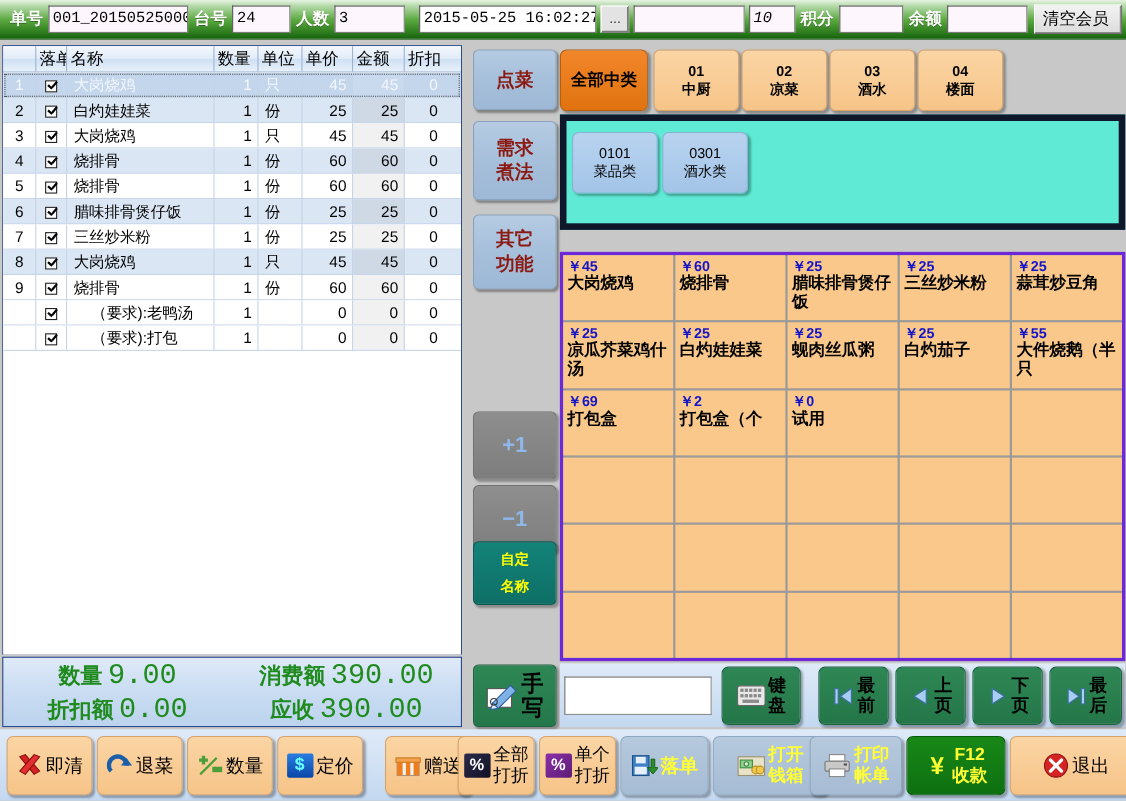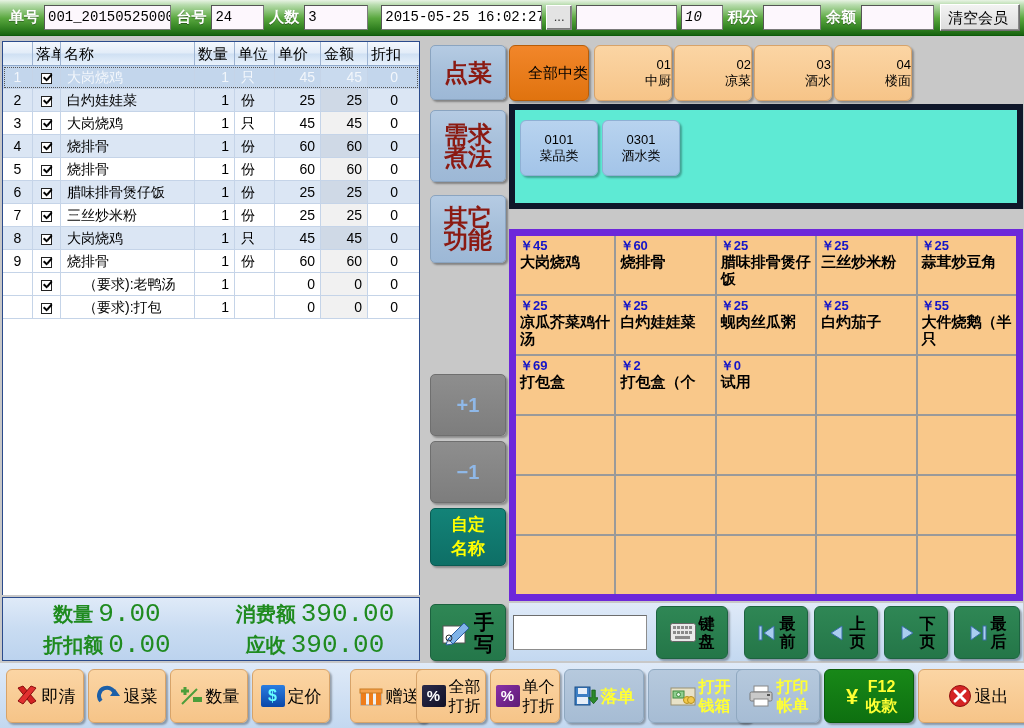--- a/index.html
+++ b/index.html
@@ -114,62 +114,62 @@
   .tot { display:flex; align-items:baseline; justify-content:center; color:#1f8b1f; white-space:nowrap; }
   .tot .lbl { font-size:20px; font-weight:bold; margin-right:5px; }
   .tot .val { font-size:26px; font-family:"Liberation Mono","DejaVu Sans Mono",monospace; }
 
   
   .fbtn {
     position:absolute; width:76px;
     background:linear-gradient(to bottom,#b5cbe3 0%,#a6bfda 50%,#9db8d6 100%);
     border:1px solid #8aa4c0; border-radius:5px;
     box-shadow:2px 2px 2px rgba(0,0,0,.35);
-    color:#8b1a12; font-size:24px; font-weight:bold; line-height:22px;
+    color:#8b1a12; font-size:17px; font-weight:bold; line-height:22px;
     display:flex; align-items:center; justify-content:center; text-align:center;
   }
   #fb-order  { left:430px; top:45px;  height:55px; }
   #fb-demand { left:430px; top:110px; height:72px; }
   #fb-other  { left:430px; top:195px; height:68px; }
 
   .gbtn {
     position:absolute; left:430px; width:76px; height:62px;
     background:linear-gradient(to bottom,#8e8e8e,#7d7d7d);
     border:1px solid #6f6f6f; border-radius:5px;
     box-shadow:2px 2px 2px rgba(0,0,0,.3);
     color:#8fb8e8; font-size:20px; font-weight:bold;
     display:flex; align-items:center; justify-content:center;
   }
   #gb-plus  { top:374px; }
   #gb-minus { top:441px; }
   #tb-custom {
-    position:absolute; left:430px; top:508px; width:76px; height:58px;
+    position:absolute; left:430px; top:492px; width:76px; height:58px;
     background:linear-gradient(to bottom,#138378,#0e6f66);
     border:1px solid #0a5b53; border-radius:5px;
     box-shadow:2px 2px 2px rgba(0,0,0,.3);
-    color:#ffff00; font-size:17px; font-weight:bold; line-height:24px;
+    color:#ffff00; font-size:13px; font-weight:bold; line-height:24px;
     display:flex; align-items:center; justify-content:center; text-align:center;
   }
   #gb-hand {
     position:absolute; left:430px; top:604px; width:76px; height:57px;
     background:linear-gradient(to bottom,#2f8755,#24774a);
     border:1px solid #1d6340; border-radius:5px;
     box-shadow:2px 2px 2px rgba(0,0,0,.3);
     display:flex; align-items:center; justify-content:center; gap:2px;
   }
   #gb-hand .lab { color:#000; font-size:20px; font-weight:bold; line-height:22px; text-align:center; }
 
   
   .cat-tab {
     position:absolute; top:45px; height:56px; width:78px;
     background:linear-gradient(to bottom,#fbd5a4,#f6c488);
     border:1px solid #d7a369; border-radius:6px;
     box-shadow:2px 2px 2px rgba(0,0,0,.3);
     font-size:13px; color:#000; line-height:16px;
-    display:flex; flex-direction:column; align-items:flex-end; justify-content:center; text-align:center;
+    display:flex; flex-direction:column; align-items:center; justify-content:center; text-align:center;font-weight:bold;
   }
   .cat-tab.active {
     background:linear-gradient(to bottom,#f2862a,#e0730f);
     border-color:#b85d08; color:#000;
   }
 
   
   #subcat {
     position:absolute; left:509px; top:104px; width:514px; height:105px;
     background:#5eead4; border:6px solid #0f172a;
@@ -180,21 +180,21 @@
     border:1px solid #8fb0d4; border-radius:6px;
     box-shadow:2px 2px 2px rgba(0,0,0,.3);
     font-size:13px; color:#000; line-height:16px;
     display:flex; flex-direction:column; align-items:center; justify-content:center; text-align:center;
   }
 
   
   #dish-grid {
     position:absolute; left:509px; top:229px; width:514px; height:372px;
     display:grid; grid-template-columns:repeat(5,1fr); grid-template-rows:repeat(6,1fr);
-    gap:2px; background:#9a9a9a; border:7px solid #6d28d9;
+    gap:2px; background:#9a9a9a; border:3px solid #6d28d9;
   }
   .dish {
     background:#f9c88a; overflow:hidden; padding:3px 3px 0 4px;
     display:flex; flex-direction:column;
   }
   .dish .price { color:#1414c8; font-size:13px; font-weight:bold; line-height:14px; white-space:nowrap; }
   .dish .dname { color:#000; font-size:15px; font-weight:bold; line-height:17px; word-break:break-all; }
   .dish.empty { }
 
   

